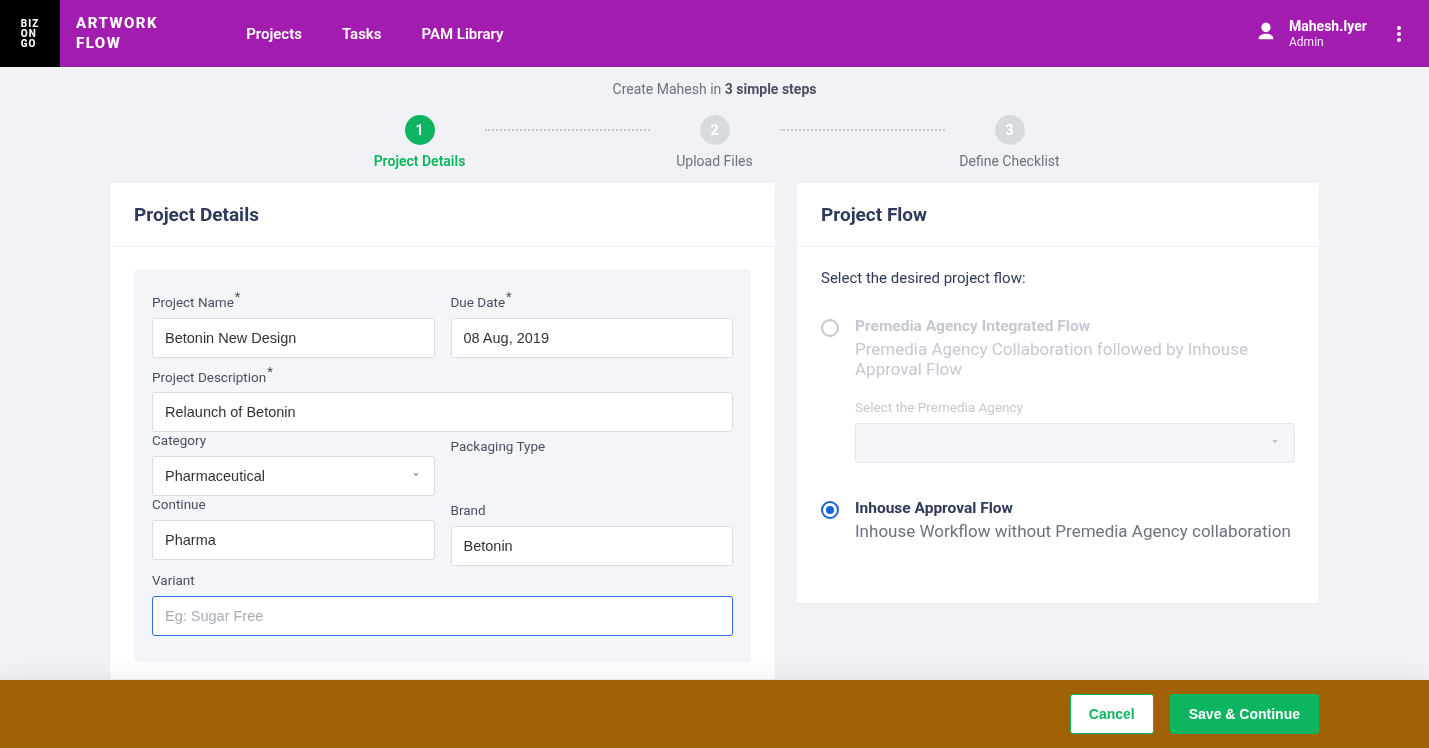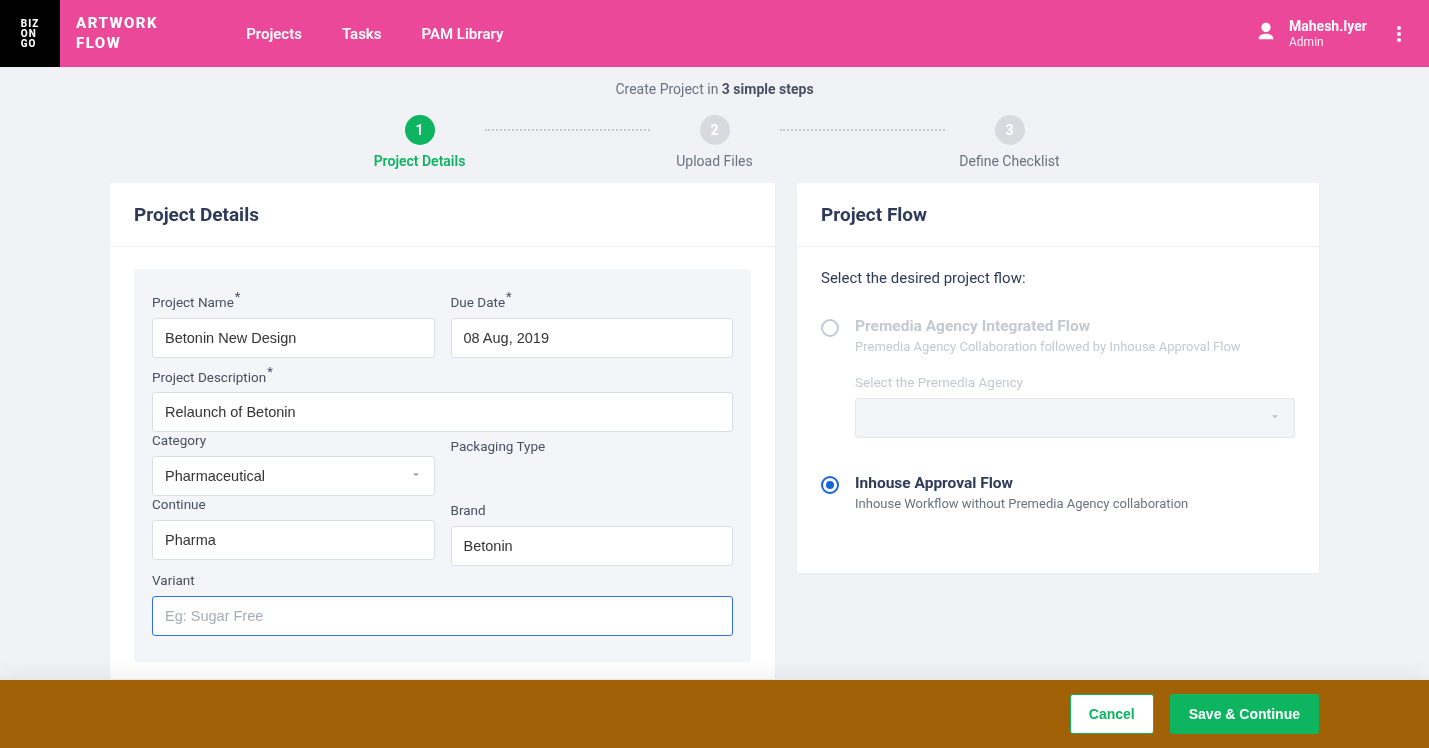--- a/index.html
+++ b/index.html
@@ -5,21 +5,21 @@
   * { box-sizing: border-box; margin: 0; padding: 0; }
   body {
     font-family: -apple-system, BlinkMacSystemFont, "Segoe UI", Roboto, "Helvetica Neue", Arial, sans-serif;
     background: #f1f2f6;
     color: #333;
     font-size: 14px;
   }
   .header {
     display: flex;
     align-items: center;
-    background: #ec4899;
+    background: #a21caf;
     height: 67px;
     color: #fff;
   }
   .logo-box {
     width: 60px;
     height: 67px;
     background: #000;
     display: flex;
     align-items: center;
     justify-content: center;
@@ -183,21 +183,21 @@
     margin-top: 2px;
     position: relative;
     flex-shrink: 0;
   }
   .radio.checked { border-color: #1565d8; }
   .radio.checked::after {
     content: ""; position: absolute; inset: 3px; background: #1565d8; border-radius: 50%;
   }
   .radio.disabled { border-color: #c4c9d1; }
   .flow-title { font-weight: 700; font-size: 15.5px; color: #2e3a59; margin-bottom: 4px; }
-  .flow-desc { font-size: 13px; color: #6b7280; }
+  .flow-desc { font-size: 17px; color: #6b7280; }
   .flow-option.disabled .flow-title,
   .flow-option.disabled .flow-desc,
   .flow-option.disabled .sub-label { color: #c4c9d1; }
   .flow-sub {
     margin-top: 20px;
   }
   .sub-label { font-size: 13.5px; color: #6b7280; margin-bottom: 8px; display: block; }
   .sub-select {
     width: 100%; height: 40px; border: 1px solid #e5e7ec; border-radius: 3px; background: #f4f5f8;
     position: relative;
@@ -265,21 +265,21 @@
           <span></span>
           <span></span>
           <span></span>
         </div>
     </div>
   </div>
 </div>
 
 <div class="steps-wrap">
   <div class="steps-title">
-    <span>Create Project in </span><b>3 simple steps</b>
+    <span>Create Mahesh in </span><b>3 simple steps</b>
   </div>
   <div class="stepper">
     <div class="step active">
       <div class="step-circle">1</div>
       <div class="step-label">Project Details</div>
     </div>
     <div class="step-line"></div>
     <div class="step">
       <div class="step-circle">2</div>
       <div class="step-label">Upload Files</div>

